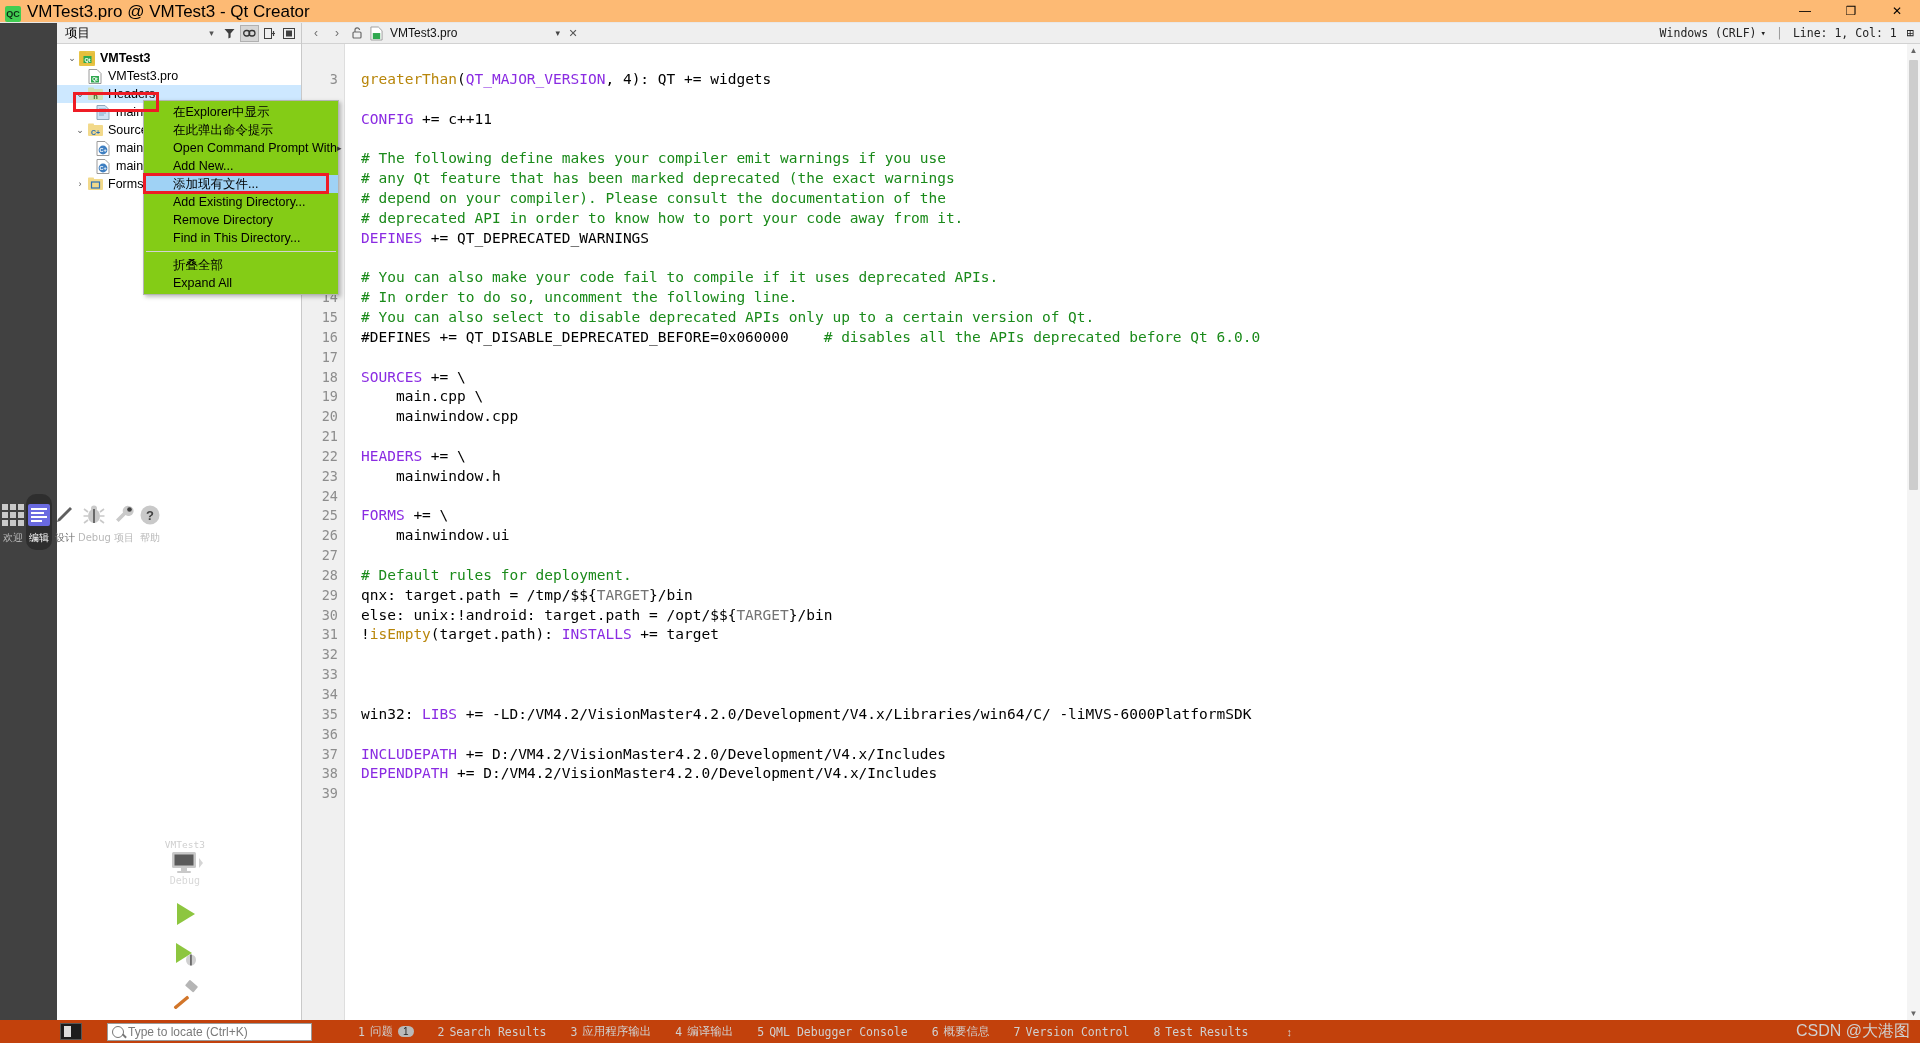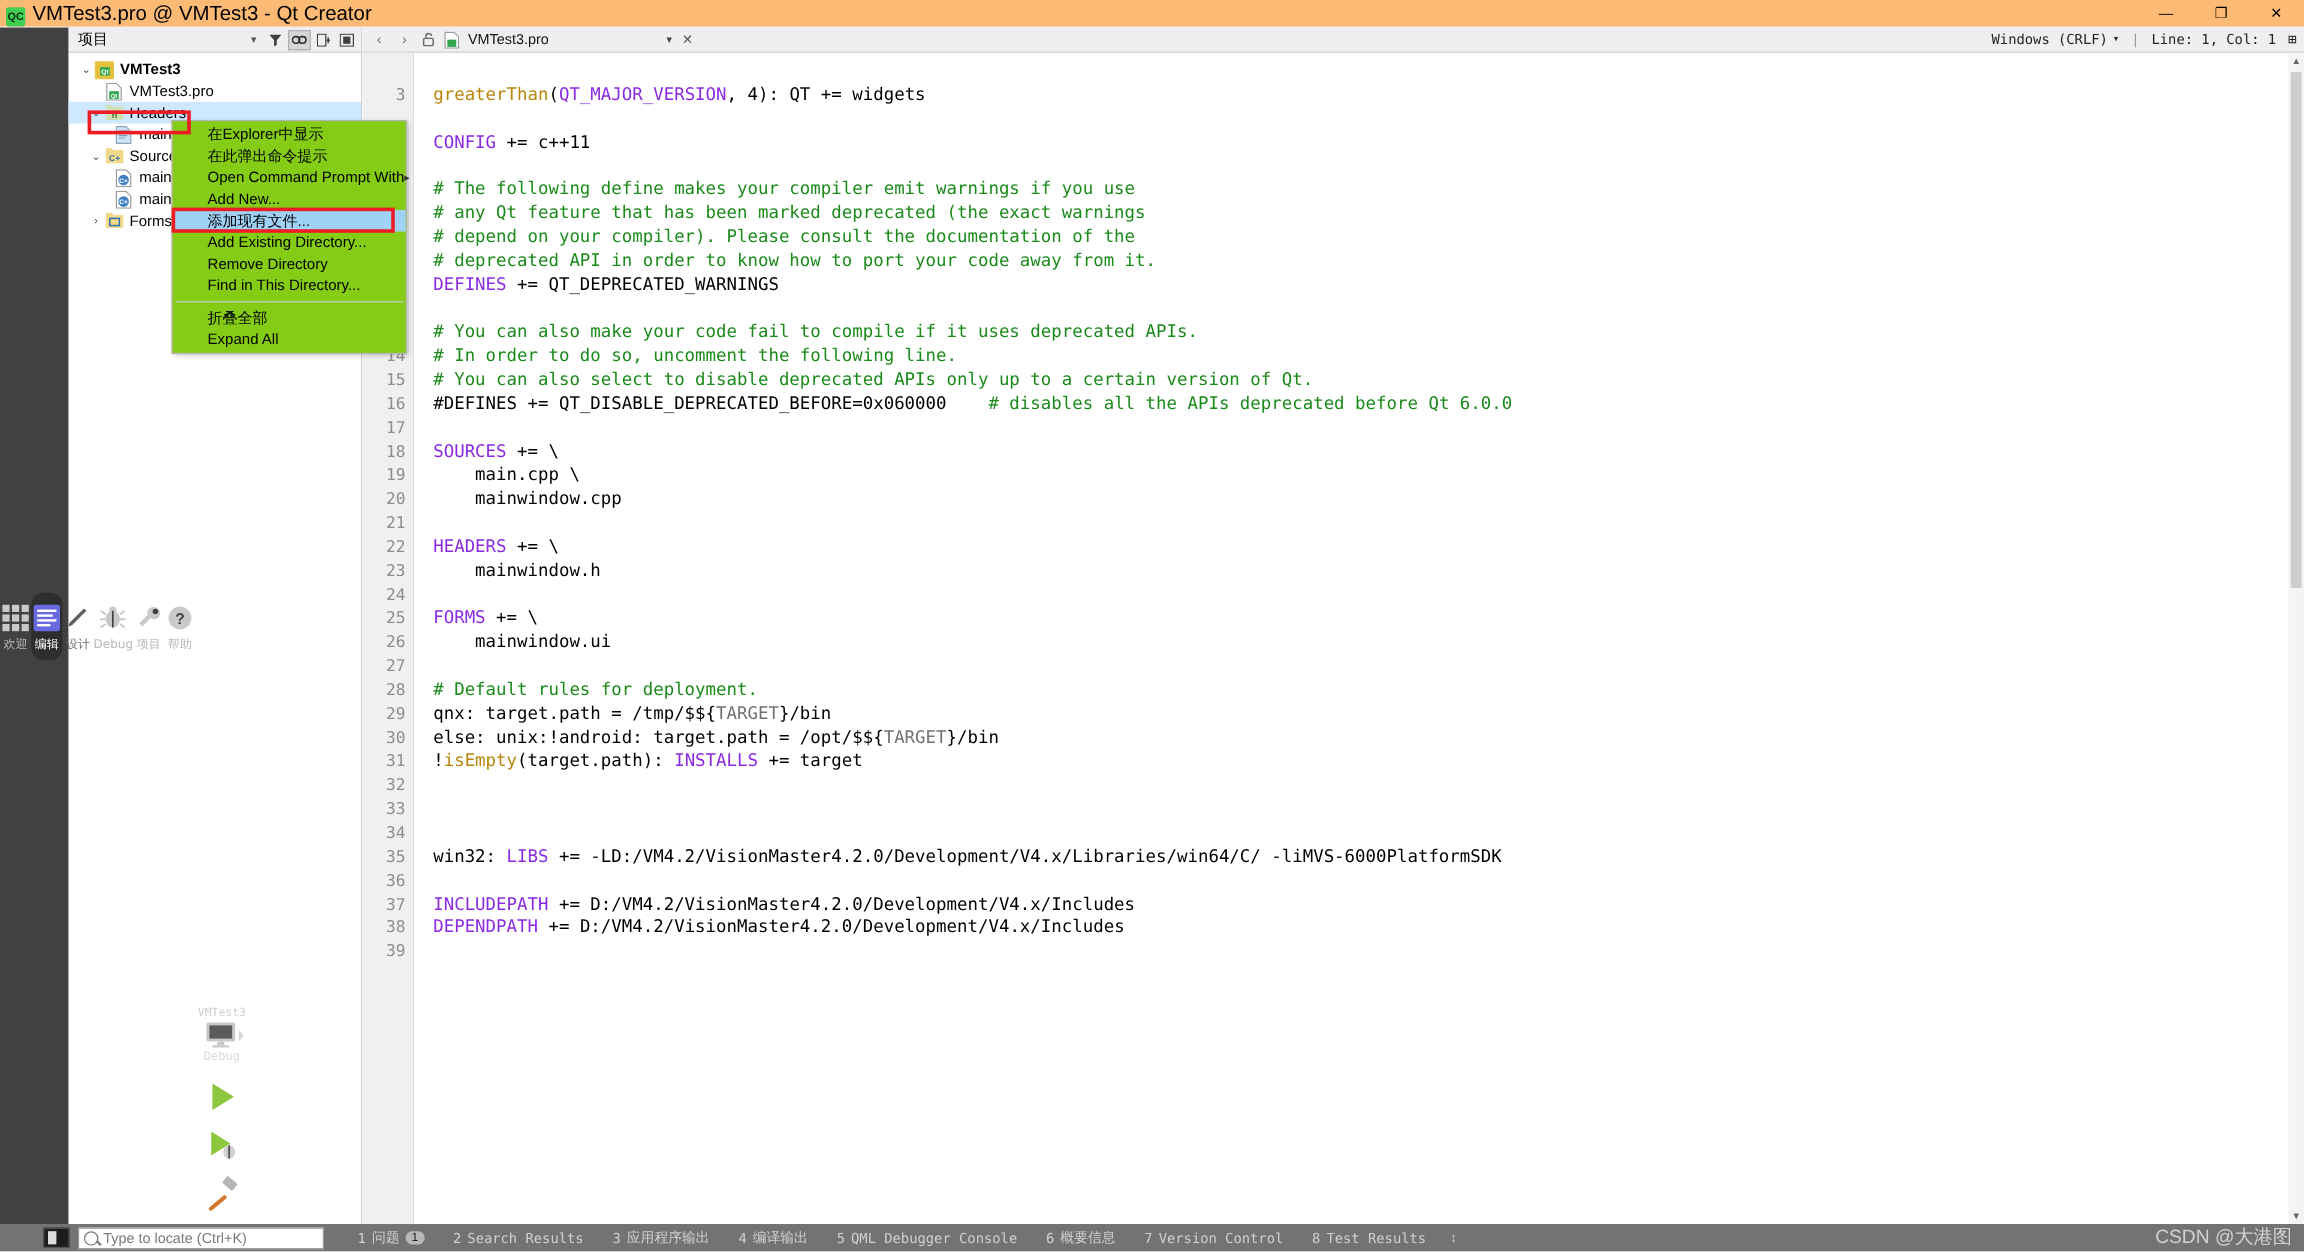--- a/index.html
+++ b/index.html
@@ -128,22 +128,22 @@
   .ctxitem { height:18px; display:flex; align-items:center; padding:0 10px 0 29px; white-space:nowrap; }
   .ctxitem.hl { background:#9fd2f5; }
   .ctxitem .sub { margin-left:auto; font-size:9px; color:#333; }
   .ctxsep { height:1px; background:#d2d2d2; margin:4px 2px; }
 
   
   .redbox { position:absolute; border:3px solid #ee1c25; z-index:60; pointer-events:none; }
 
   
   .statusbar {
-    height:23px; flex:0 0 23px; background:#737373; display:flex; align-items:center;
-    color:#d7d7d7; font-size:11.5px; gap:0px; padding-left:36px;
+    height:23px; flex:0 0 23px; background:#c2410c; display:flex; align-items:center;
+    color:#d7d7d7; font-size:11.5px; gap:18px; padding-left:60px;
   }
   .statusbar .sqbtn { width:22px; height:17px; background:#1c1c1c; border:1px solid #555;
                       display:flex; align-items:center; justify-content:center; margin-right:7px;}
   .statusbar .sqbtn i { width:7px; height:11px; background:#ddd; display:block; margin-right:7px;}
   .locate { width:205px; height:18px; background:#fff; border:1px solid #9a9a9a; display:flex;
             align-items:center; padding:0 4px; gap:4px; color:#7a7a7a; font-size:12px; }
   .locate .mag { width:12px; height:12px; border:1.5px solid #777; border-radius:50%; position:relative;}
   .locate .mag:after { content:""; position:absolute; width:5px; height:1.5px; background:#777;
                        transform:rotate(45deg); right:-4px; bottom:0px;}
   .outputs { display:flex; align-items:center; gap:0; margin-left:16px;

